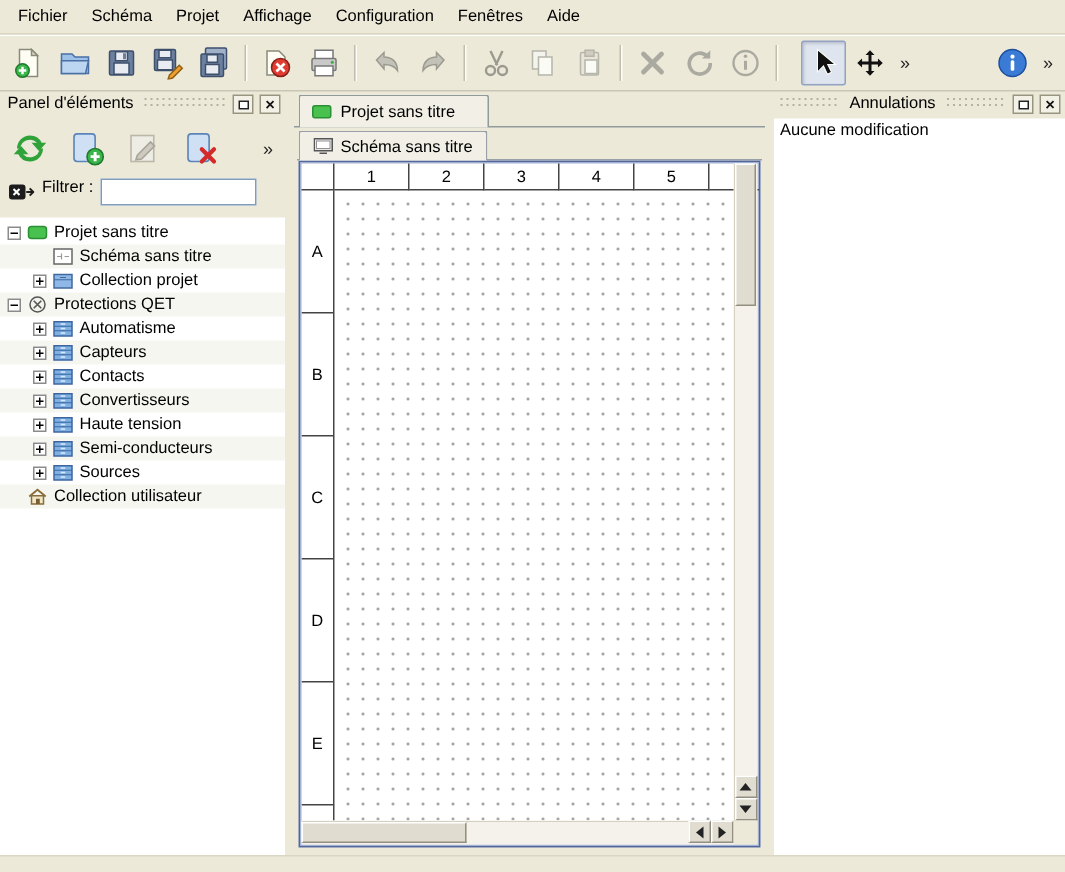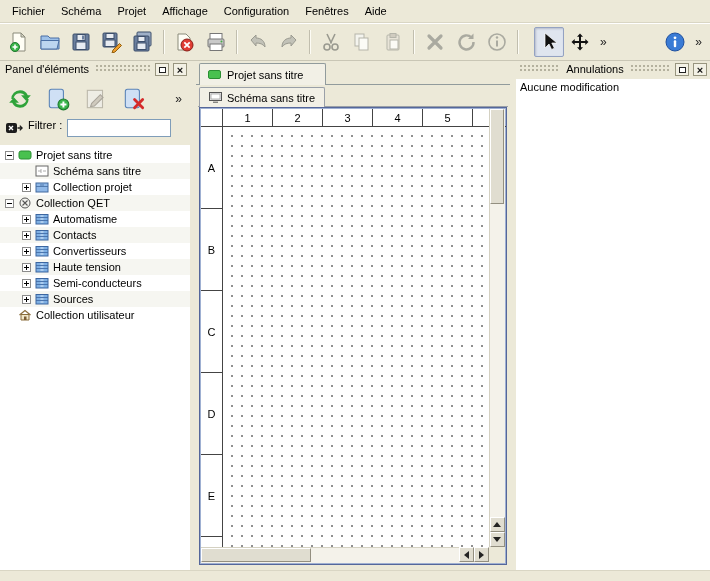--- a/index.html
+++ b/index.html
@@ -403,32 +403,43 @@
           <span class="tlabel">Collection projet</span>
         </div>
         <div class="trow">
           <span class="expander"></span>
           <span class="ticon">
               <svg width="14" height="12" viewBox="0 0 14 12">
                 <circle cx="7" cy="6" r="5" fill="#f2f2ee" stroke="#555"></circle>
                 <path d="M4.5 3.5l5 5M9.5 3.5l-5 5" stroke="#555" stroke-width="1.1"></path>
               </svg>
             </span>
-          <span class="tlabel">Collection QET</span>
+          <span class="tlabel">Protections QET</span>
         </div>
         <div class="trow lvl1">
           <span class="expander plus"></span>
           <span class="ticon">
               <svg width="14" height="12" viewBox="0 0 14 12">
                 <rect x="1" y="1.5" width="12" height="9.5" fill="#7fb0e4" stroke="#3c66a0"></rect>
                 <path d="M1 4.5h12M1 7.5h12" stroke="#3c66a0" stroke-width="0.8"></path>
                 <path d="M5.5 3h3M5.5 6h3M5.5 9h3" stroke="#dce9f8" stroke-width="1"></path>
               </svg>
             </span>
           <span class="tlabel">Automatisme</span>
+        </div>
+        <div class="trow lvl1">
+          <span class="expander plus"></span>
+          <span class="ticon">
+              <svg width="14" height="12" viewBox="0 0 14 12">
+                <rect x="1" y="1.5" width="12" height="9.5" fill="#7fb0e4" stroke="#3c66a0"></rect>
+                <path d="M1 4.5h12M1 7.5h12" stroke="#3c66a0" stroke-width="0.8"></path>
+                <path d="M5.5 3h3M5.5 6h3M5.5 9h3" stroke="#dce9f8" stroke-width="1"></path>
+              </svg>
+            </span>
+          <span class="tlabel">Capteurs</span>
         </div>
         <div class="trow lvl1">
           <span class="expander plus"></span>
           <span class="ticon">
               <svg width="14" height="12" viewBox="0 0 14 12">
                 <rect x="1" y="1.5" width="12" height="9.5" fill="#7fb0e4" stroke="#3c66a0"></rect>
                 <path d="M1 4.5h12M1 7.5h12" stroke="#3c66a0" stroke-width="0.8"></path>
                 <path d="M5.5 3h3M5.5 6h3M5.5 9h3" stroke="#dce9f8" stroke-width="1"></path>
               </svg>
             </span>

